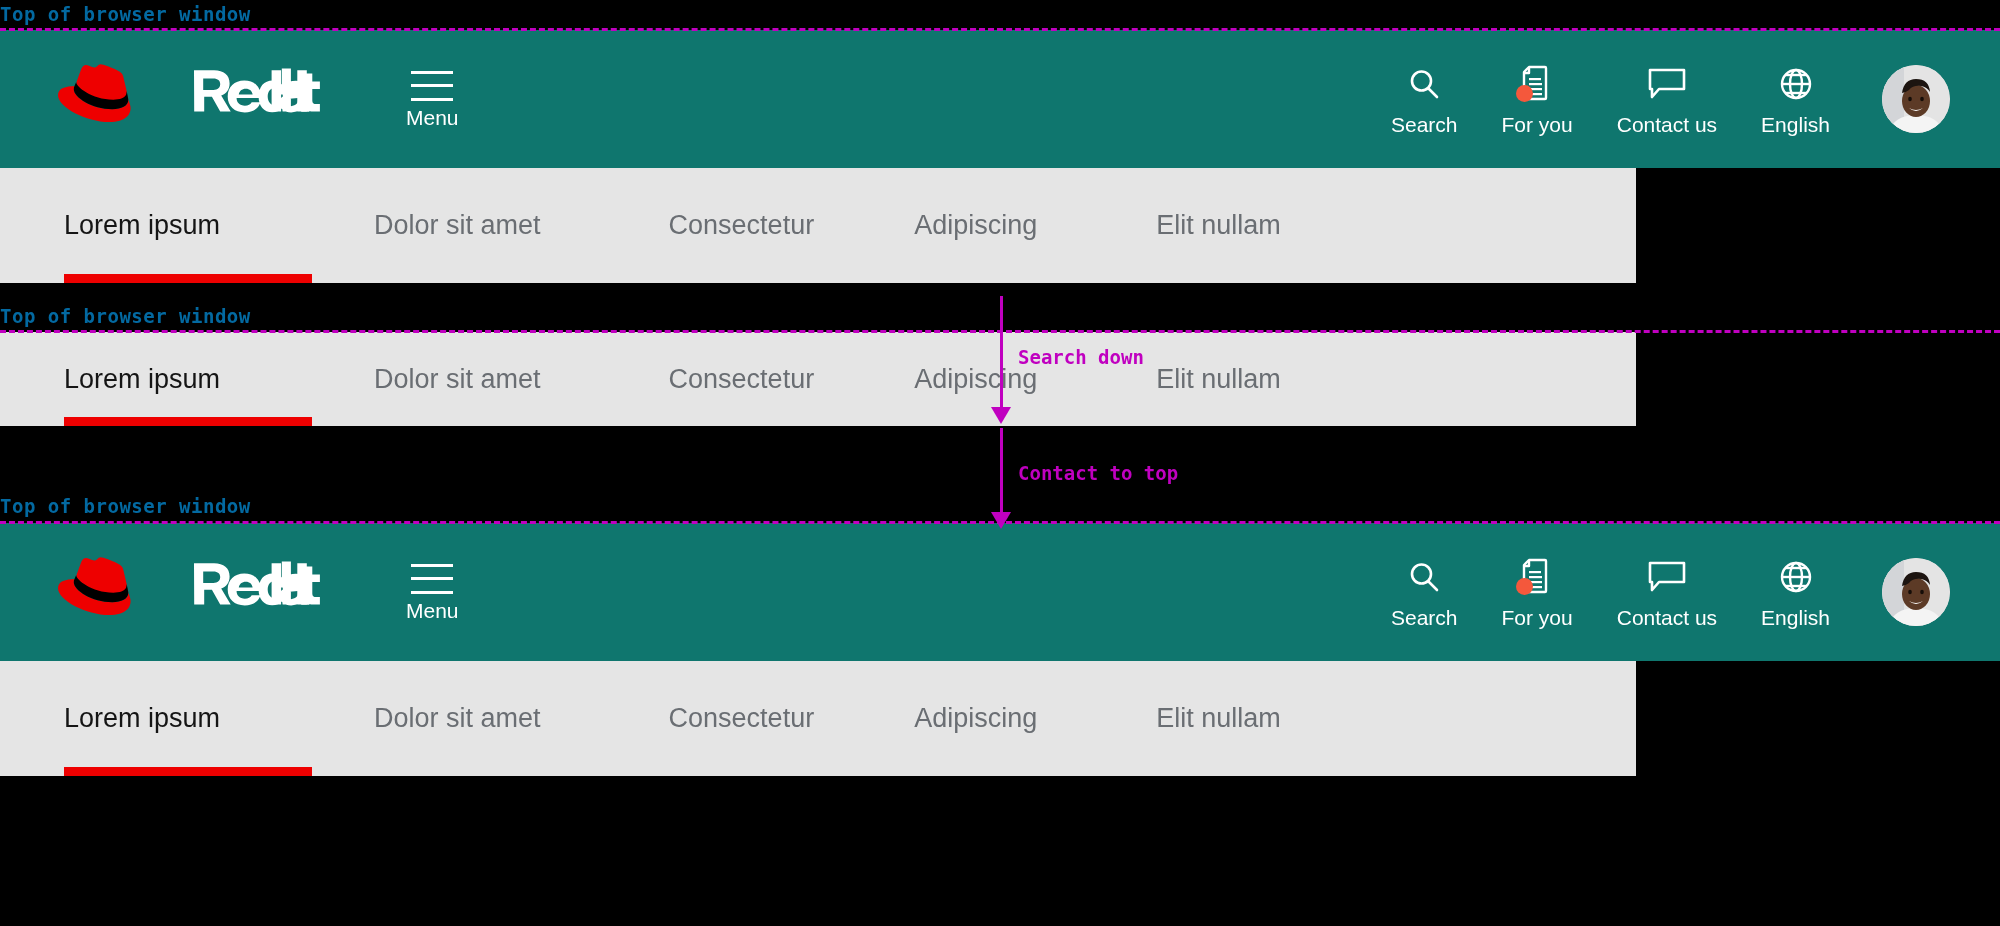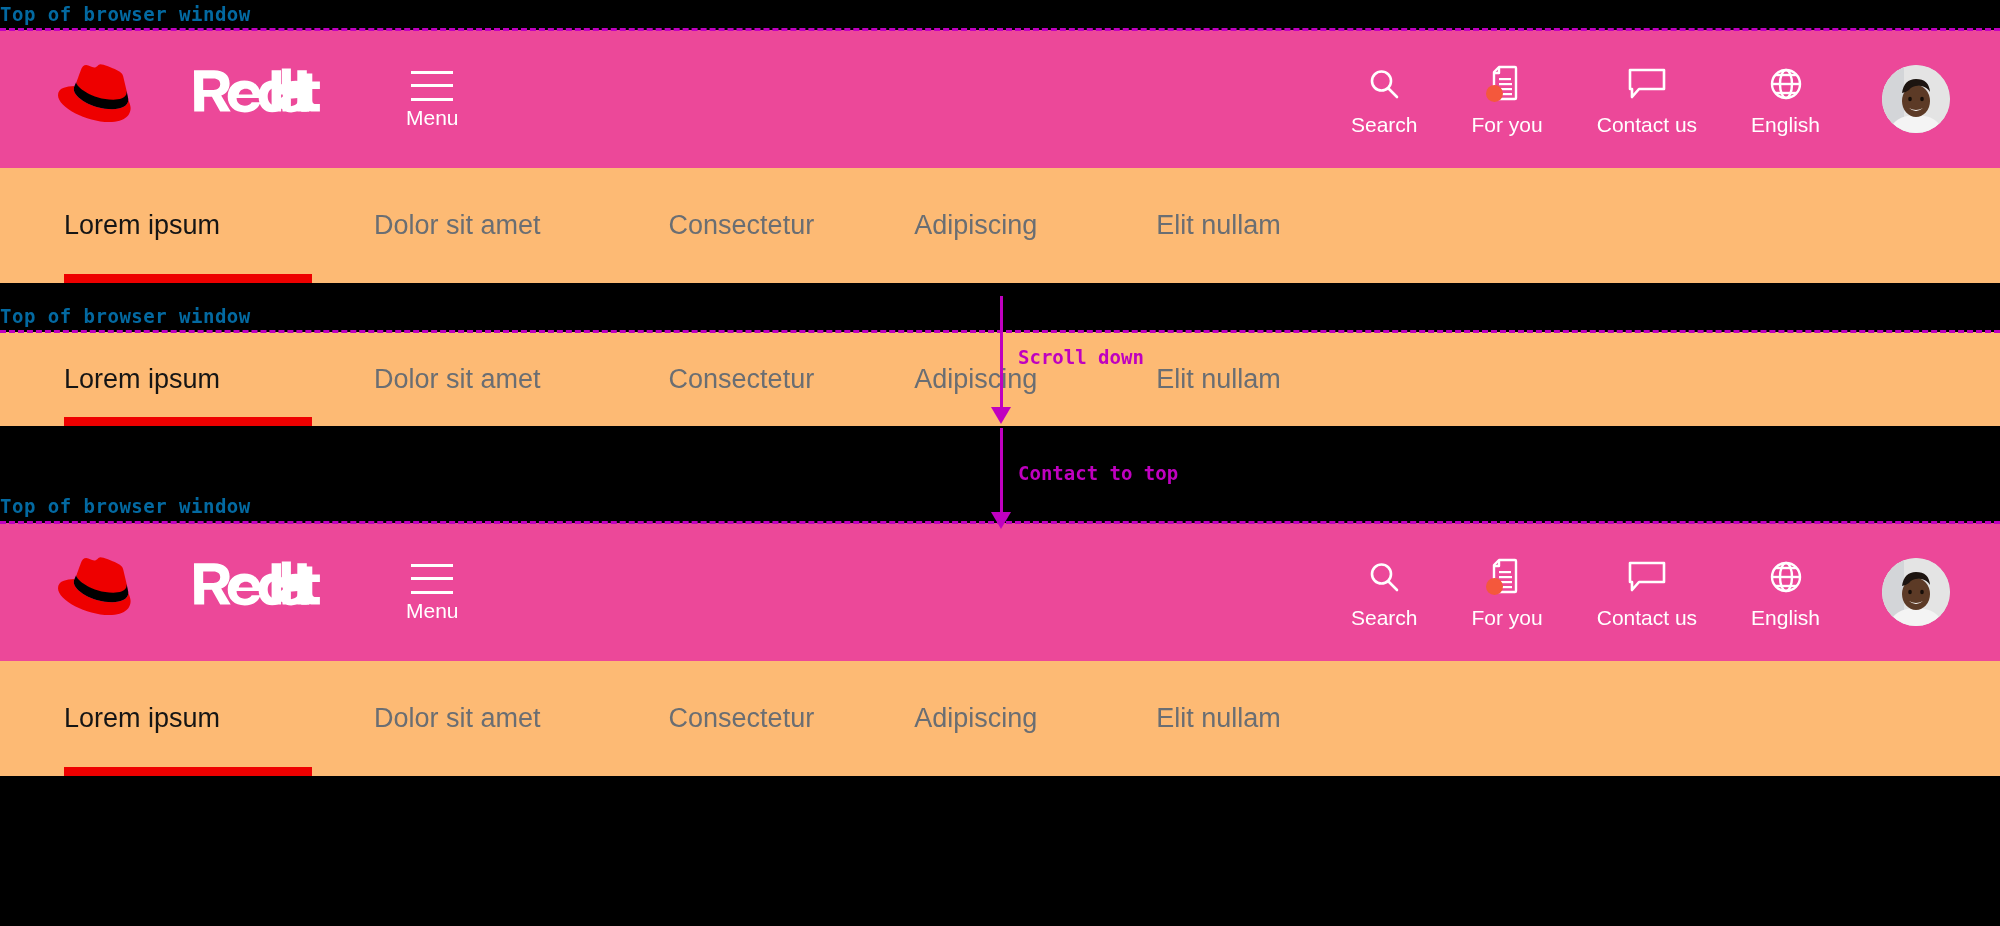--- a/index.html
+++ b/index.html
@@ -47,21 +47,21 @@
     left: 0;
     width: 2000px;
     overflow: hidden;
     z-index: 5;
   }
 
   
   .masthead {
     width: 2000px;
     height: 138px;
-    background: #ec4899;
+    background: #0f766e;
     display: flex;
     align-items: center;
     position: relative;
   }
 
   .logo-wrap {
     display: flex;
     align-items: center;
     margin-left: 58px;
     height: 100%;
@@ -98,21 +98,21 @@
     font-size: 21px;
     line-height: 1;
     white-space: nowrap;
   }
 
   .util-group {
     margin-left: auto;
     display: flex;
     align-items: center;
     margin-right: 50px;
-    gap: 10px;
+    gap: 0;
   }
 
   .util-item {
     display: flex;
     flex-direction: column;
     align-items: center;
     justify-content: center;
     gap: 10px;
     padding: 0 22px;
     cursor: pointer;
@@ -144,23 +144,23 @@
     border-radius: 50%;
     margin-left: 30px;
     overflow: hidden;
     flex-shrink: 0;
     cursor: pointer;
     background: #d8d8d8;
   }
 
   
   .tabbar {
-    width: 2000px;
+    width: 1636px;
     height: 115px;
-    background: #fdba74;
+    background: #e5e5e5;
     display: flex;
     align-items: center;
     position: relative;
   }
 
   .tab {
     font-size: 27px;
     color: #6a6e73;
     white-space: nowrap;
     cursor: pointer;
@@ -332,21 +332,21 @@
       </div>
       <div class="tab" style="margin-left:119px;">
         <span>Elit nullam</span>
       </div>
     </div>
   </div>
 
   <div class="arrow" style="left:1000px;top:296px;">
     <div class="arrow-line" style="height:113px;"></div>
     <div class="arrow-head" style="top:111px;"></div>
-    <div class="arrow-text" style="top:50px;">Scroll down</div>
+    <div class="arrow-text" style="top:50px;">Search down</div>
   </div>
 
   <div class="annot-label" style="top:305px;">Top of browser window</div>
   <div class="dashed-rule" style="top:330px;"></div>
 
   <div class="viewport" style="top:332px;height:94px;">
     <div class="tabbar" style="height:94px;">
       <div class="tab active" style="margin-left:64px;width:248px;">
         <span>Lorem ipsum</span>
       </div>

